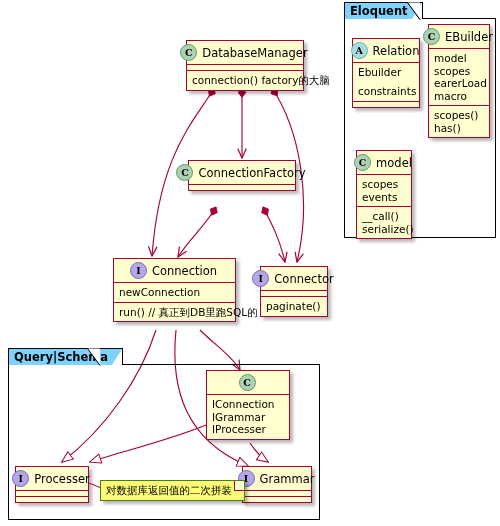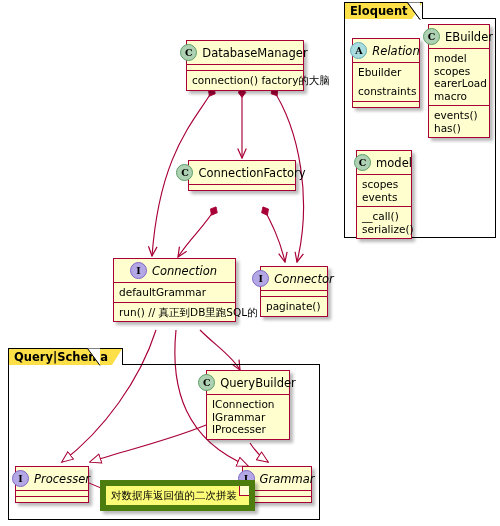--- a/index.html
+++ b/index.html
@@ -14,21 +14,21 @@
   #canvas{position:absolute;left:0;top:0;width:500px;height:526px;}
   svg.edges{position:absolute;left:0;top:0;width:500px;height:526px;pointer-events:none;}
 
   
   .package{position:absolute;box-sizing:border-box;}
   .package .pkg-tab{
     position:absolute;left:0;top:0;height:17px;
     box-sizing:border-box;
     border:1px solid #000000;
     border-bottom:none;
-    background:#fde047;
+    background:#7dd3fc;
     padding:0 14px 0 5px;
     font-size:11.5px;font-weight:bold;color:#000000;
     line-height:16px;white-space:nowrap;
     z-index:3;
   }
   .package .pkg-tab::after{
     content:"";position:absolute;right:0;top:0;
     border-style:solid;border-width:0 0 16px 10px;
     border-color:transparent transparent #FFFFFF transparent;
     box-sizing:border-box;
@@ -51,21 +51,21 @@
     font-size:11px;color:#000000;
   }
   .cls .hdr{
     display:flex;align-items:center;justify-content:center;
     gap:5px;
     padding:3px 7px 3px 5px;
     border-bottom:1px solid #A80036;
     white-space:nowrap;
   }
   .cls .hdr .name{font-size:11.5px;color:#000;}
-  .cls .hdr .name.ital{font-style:italic;}
+  .cls .hdr .name.ital{}
   .cls .sec{
     padding:3px 5px 3px 5px;
     border-bottom:1px solid #A80036;
     line-height:12.5px;
     white-space:nowrap;
   }
   .cls .sec:last-child{border-bottom:none;}
   .cls .sec.empty{height:5px;padding:0;}
   .cls .sec .row{display:block;font-size:10.5px;}
   .cls .sec.spaced .row{margin-bottom:6px;}
@@ -79,21 +79,21 @@
     flex:0 0 auto;line-height:1;
   }
   .ico.c{background:#ADD1B2;border:1px solid #5C9E68;color:#000;}
   .ico.i{background:#B4A7E5;border:1px solid #7E68C4;color:#000;}
   .ico.a{background:#A9DCDF;border:1px solid #66AEB2;color:#000;}
 
   
   .note{
     position:absolute;box-sizing:border-box;
     background:#FBFB77;
-    border:6px solid #4d7c0f;
+    border:1px solid #4d7c0f;
     box-shadow:3px 3px 3px rgba(0,0,0,0.28);
     font-size:10.5px;color:#000;
     padding:3px 12px 3px 5px;
     white-space:nowrap;z-index:6;
     line-height:13px;
   }
   .note .fold{
     position:absolute;right:0;top:0;
     width:9px;height:9px;
     background:#FEFECE;
@@ -172,21 +172,21 @@
       <span class="ico c">C</span>
       <span class="name">EBuilder</span>
     </div>
     <div class="sec">
       <span class="row">model</span>
       <span class="row">scopes</span>
       <span class="row">earerLoad</span>
       <span class="row">macro</span>
     </div>
     <div class="sec">
-      <span class="row">events()</span>
+      <span class="row">scopes()</span>
       <span class="row">has()</span>
     </div>
   </div>
 
   <div class="cls" style="left:356px;top:150px;width:56px;">
     <div class="hdr">
       <span class="ico c">C</span>
       <span class="name">model</span>
     </div>
     <div class="sec">
@@ -228,42 +228,41 @@
     </div>
     <div class="sec empty"></div>
   </div>
 
   <div class="cls" style="left:113px;top:258px;width:123px;">
     <div class="hdr">
       <span class="ico i">I</span>
       <span class="name ital">Connection</span>
     </div>
     <div class="sec">
-      <span class="row">defaultGrammar</span>
+      <span class="row">newConnection</span>
     </div>
     <div class="sec">
       <span class="row">run()   // 真正到DB里跑SQL的</span>
     </div>
   </div>
 
   <div class="cls" style="left:260px;top:266px;width:68px;">
     <div class="hdr">
       <span class="ico i">I</span>
       <span class="name ital">Connector</span>
     </div>
     <div class="sec empty"></div>
     <div class="sec">
       <span class="row">paginate()</span>
     </div>
   </div>
 
   <div class="cls" style="left:206px;top:370px;width:84px;">
     <div class="hdr">
       <span class="ico c">C</span>
-      <span class="name">QueryBuilder</span>
     </div>
     <div class="sec">
       <span class="row">IConnection</span>
       <span class="row">IGrammar</span>
       <span class="row">IProcesser</span>
     </div>
   </div>
 
   <div class="cls" style="left:15px;top:466px;width:74px;">
     <div class="hdr">

